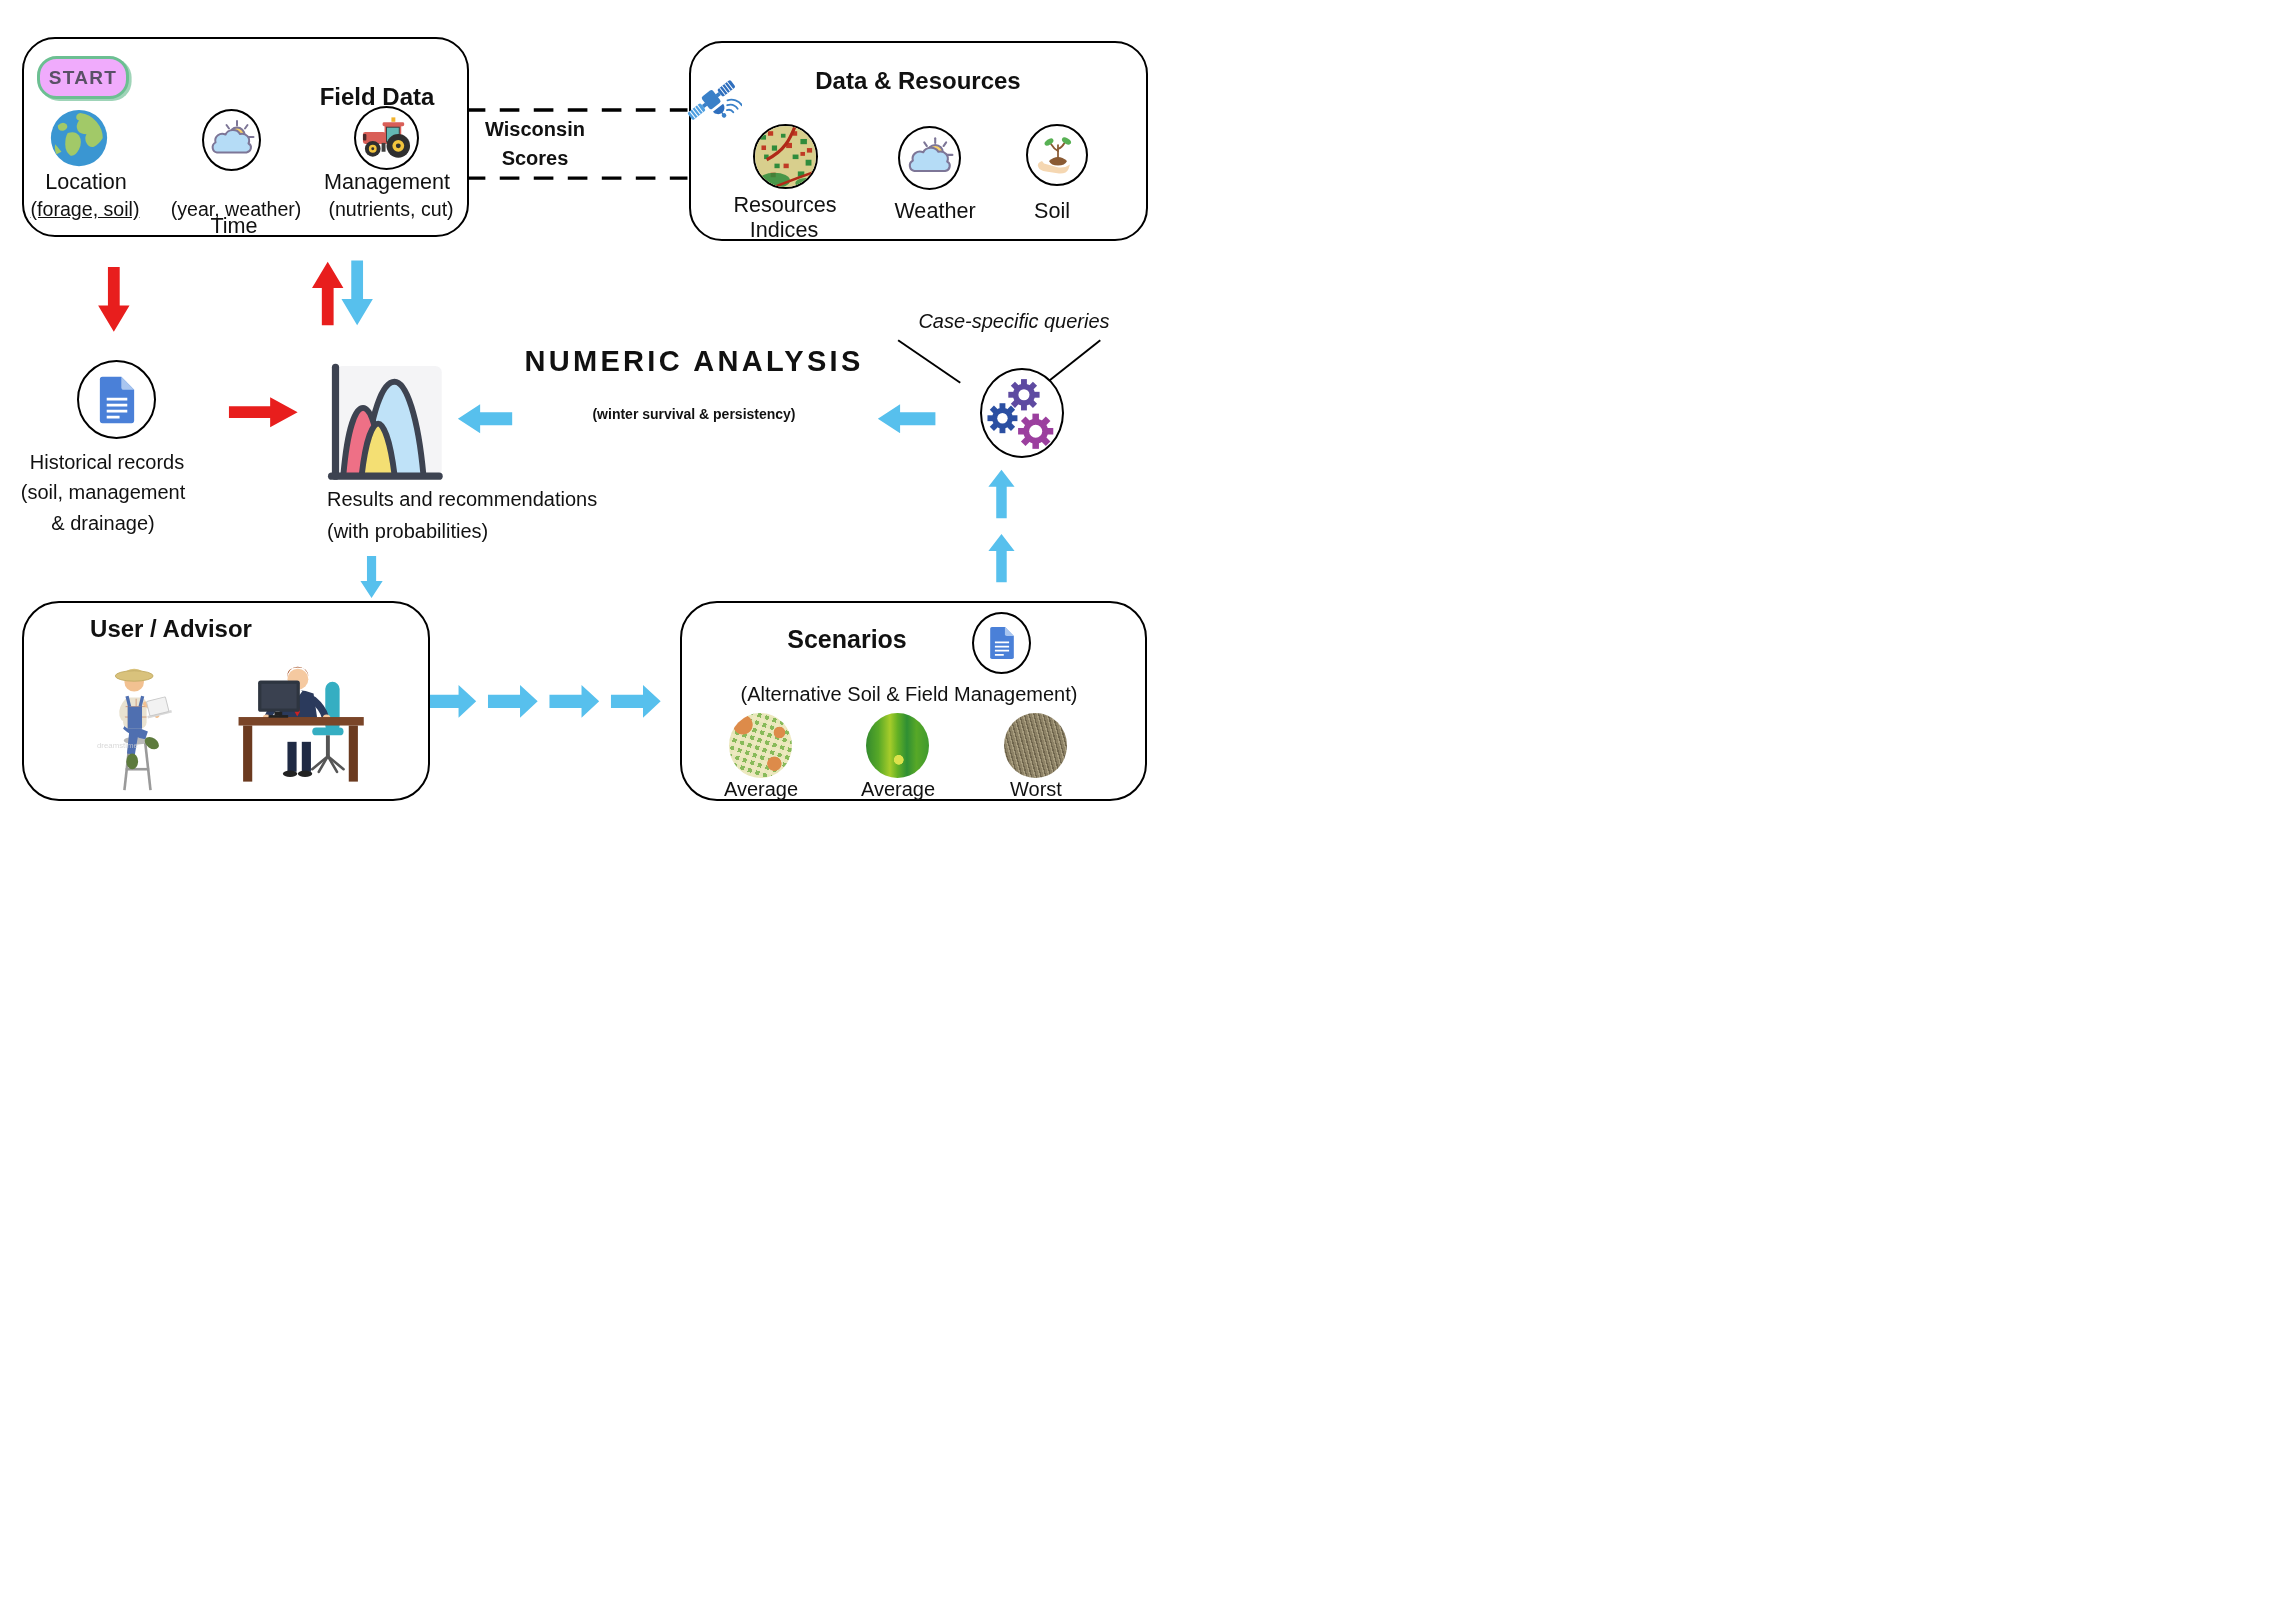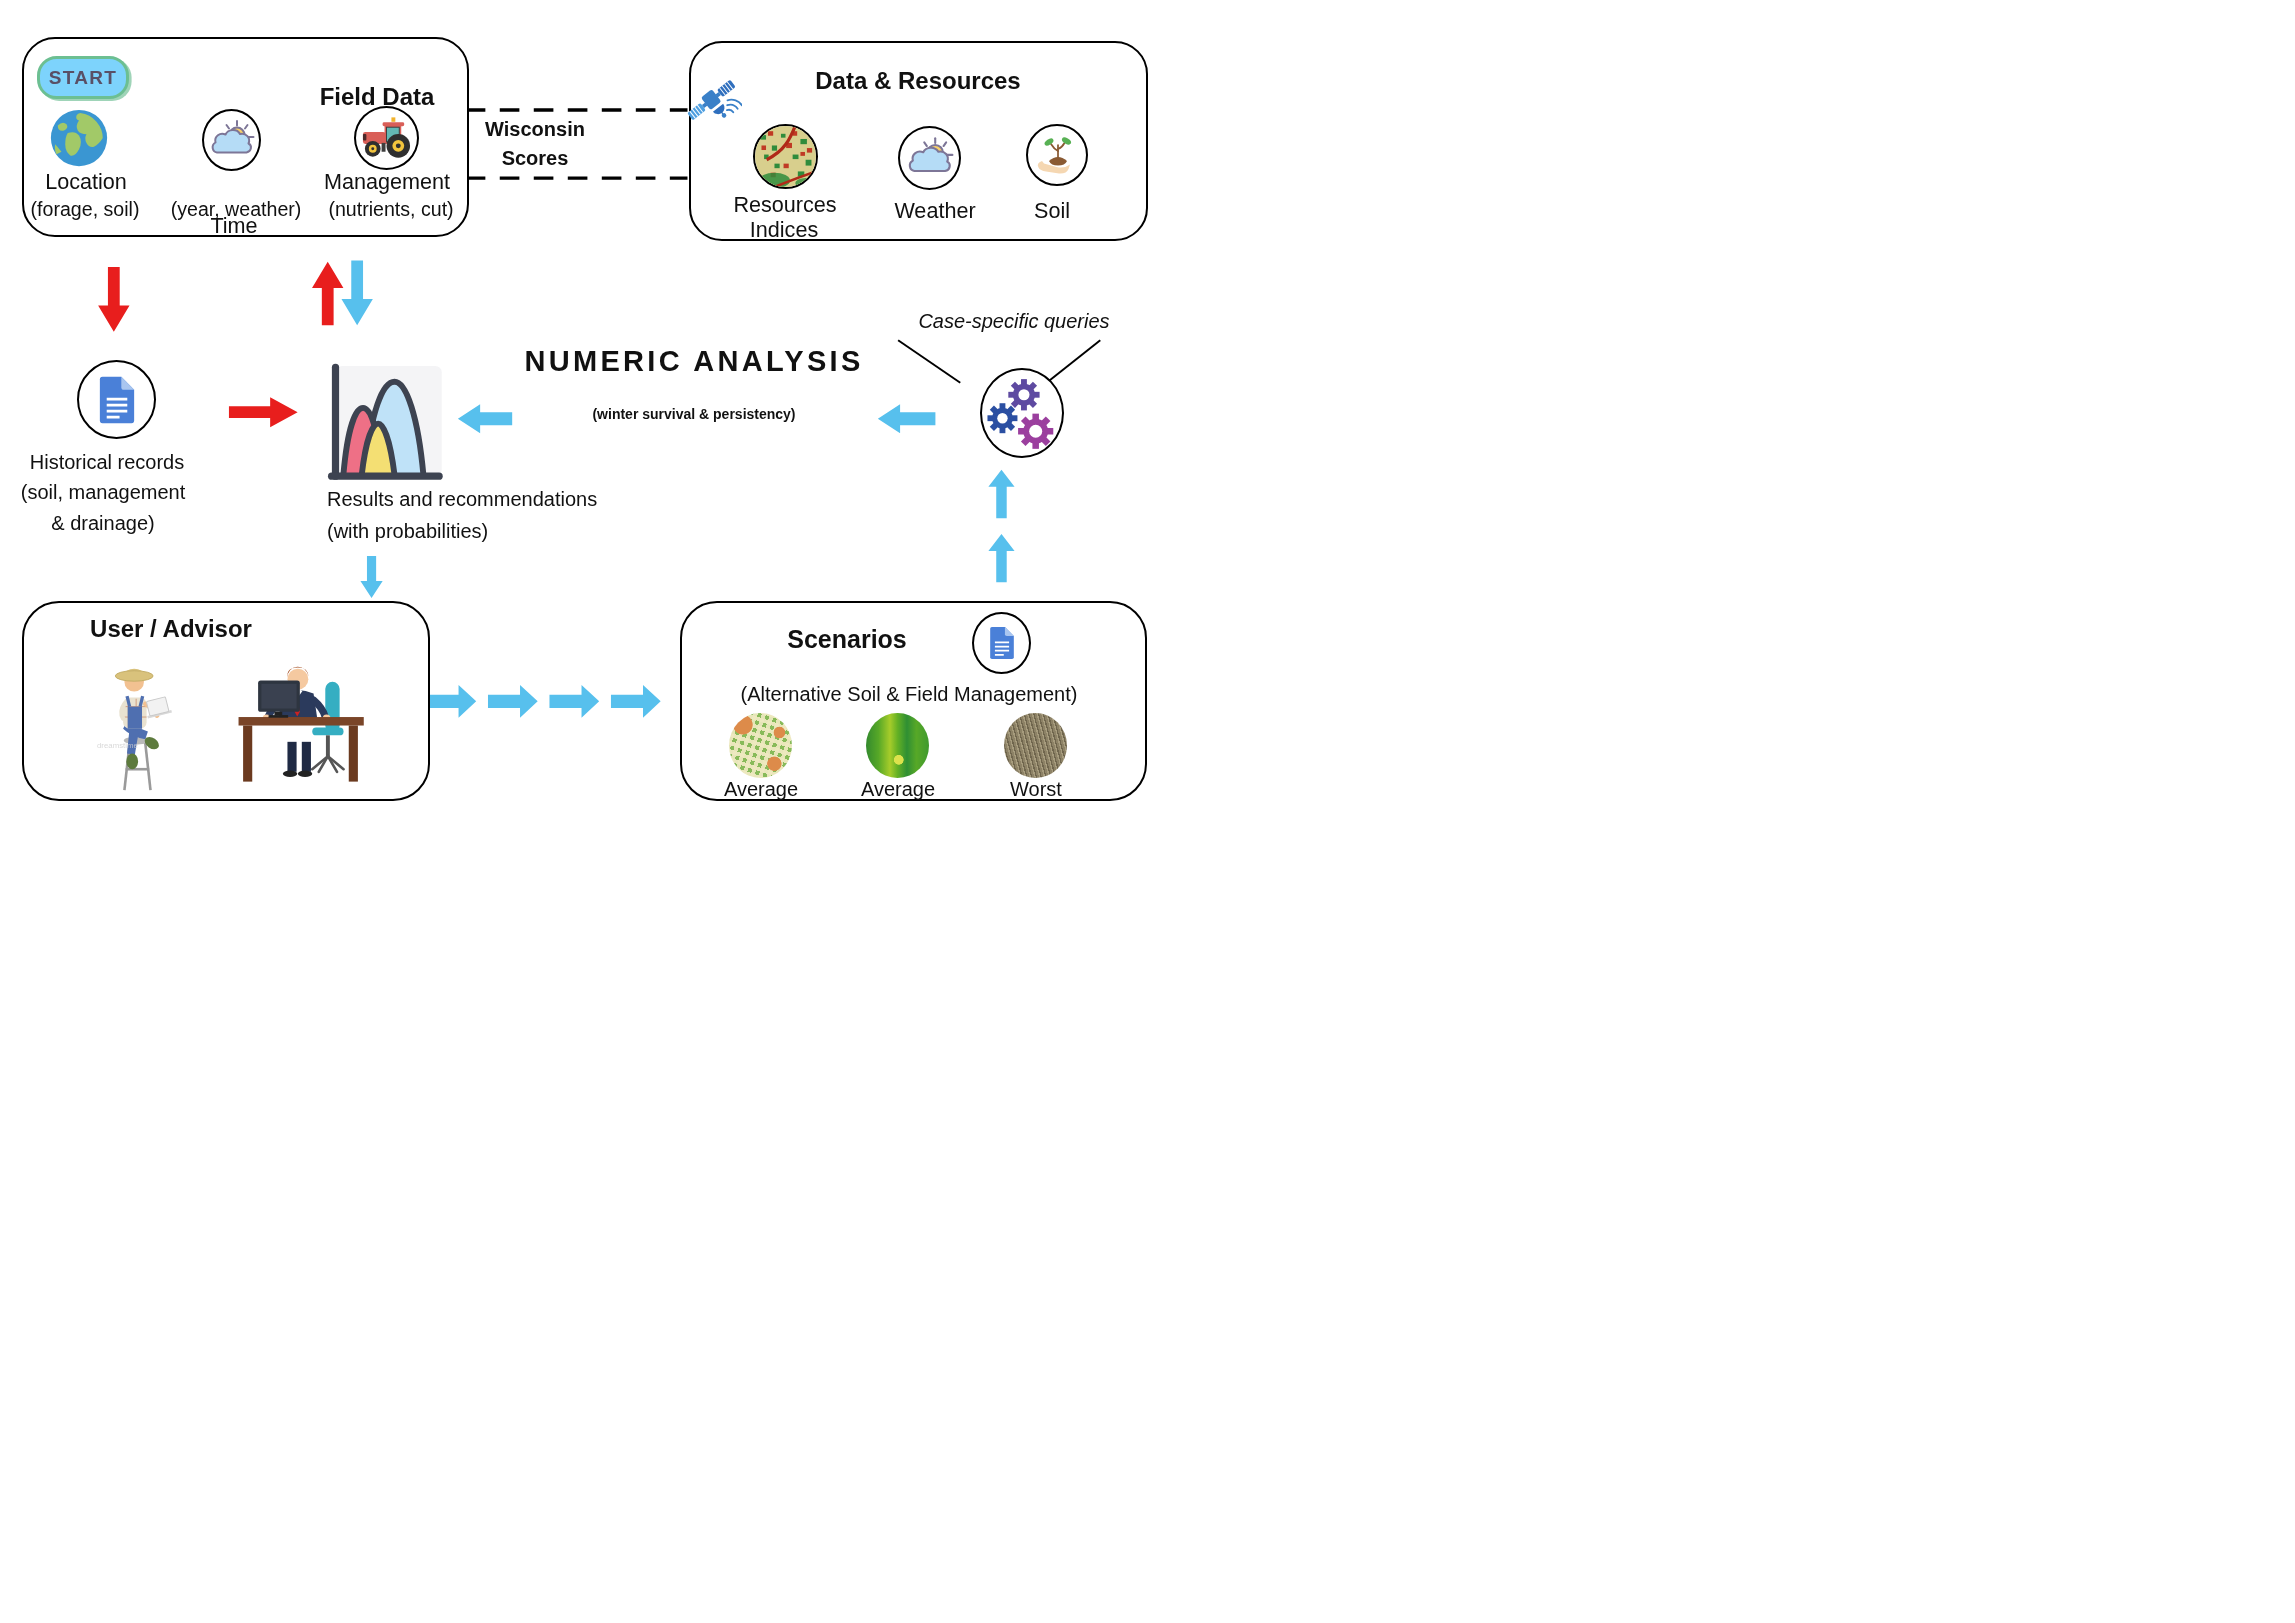--- a/index.html
+++ b/index.html
@@ -7,21 +7,21 @@
   .abs{position:absolute;}
   .box{position:absolute;border:2.6px solid #000;border-radius:33px;background:#fff;}
   .t{position:absolute;white-space:nowrap;transform:translateX(-50%);text-align:center;}
   .tl{position:absolute;white-space:nowrap;text-align:left;}
   .title{font-weight:700;font-size:24px;}
   .lbl1{font-size:21.6px;}
   .lbl2{font-size:19.6px;}
   .circ{position:absolute;border:2.6px solid #000;border-radius:50%;background:#fff;display:flex;align-items:center;justify-content:center;overflow:hidden;}
   #start-badge{position:absolute;left:37px;top:56px;width:86px;height:37px;border:3.9px solid #6cbf92;border-radius:19.6px;
     box-shadow:2.6px 2px 0 #9fd4b8;display:flex;align-items:center;justify-content:center;
-    font-weight:700;font-size:19px;letter-spacing:1.3px;color:#595066;background:#7dd3fc;}
+    font-weight:700;font-size:19px;letter-spacing:1.3px;color:#595066;background:#f0abfc;}
   #numeric-title{font-weight:700;font-size:29px;letter-spacing:3.3px;}
   #numeric-sub{font-weight:700;font-size:14px;}
   #wisconsin{font-weight:700;font-size:20px;line-height:29px;}
   .ital{font-style:italic;font-size:20px;margin-left:16px;}
   svg{display:block;}
   .ellipse-img{position:absolute;border-radius:50%;}
   #opt-ellipse{background-color:#9cc46f;background-image:
     radial-gradient(circle at 22% 18%,#dd8b4a 0 13%,transparent 14%),
     radial-gradient(circle at 72% 78%,#dd8b4a 0 10%,transparent 11%),
     radial-gradient(circle at 80% 30%,#dd8b4a 0 8%,transparent 9%),
@@ -105,21 +105,21 @@
       <circle cx="78" cy="66" r="24" fill="#2f2f2f"></circle>
         <circle cx="78" cy="66" r="12" fill="#f2c43d"></circle>
         <circle cx="78" cy="66" r="5" fill="#2f2f2f"></circle>
       <circle cx="26" cy="72" r="16" fill="#2f2f2f"></circle>
         <circle cx="26" cy="72" r="8" fill="#f2c43d"></circle>
         <circle cx="26" cy="72" r="3" fill="#2f2f2f"></circle>
     </svg>
   </div>
 
   <div class="t lbl1" style="left:86px;top:169px;">Location</div>
-  <div class="t lbl2" style="left:85px;top:198px;">(forage, soil)</div>
+  <div class="t lbl2" style="left:85px;top:198px;text-decoration:underline;">(forage, soil)</div>
   <div class="t lbl1" style="left:234px;top:169px;margin-top:44px;">Time</div>
   <div class="t lbl2" style="left:236px;top:198px;">(year, weather)</div>
   <div class="t lbl1" style="left:387px;top:169px;">Management</div>
   <div class="t lbl2" style="left:391px;top:198px;">(nutrients, cut)</div>
 
   <div class="t" id="wisconsin" style="left:535px;top:115px;">
     <div>Wisconsin</div>
     <div>Scores</div>
   </div>
 

